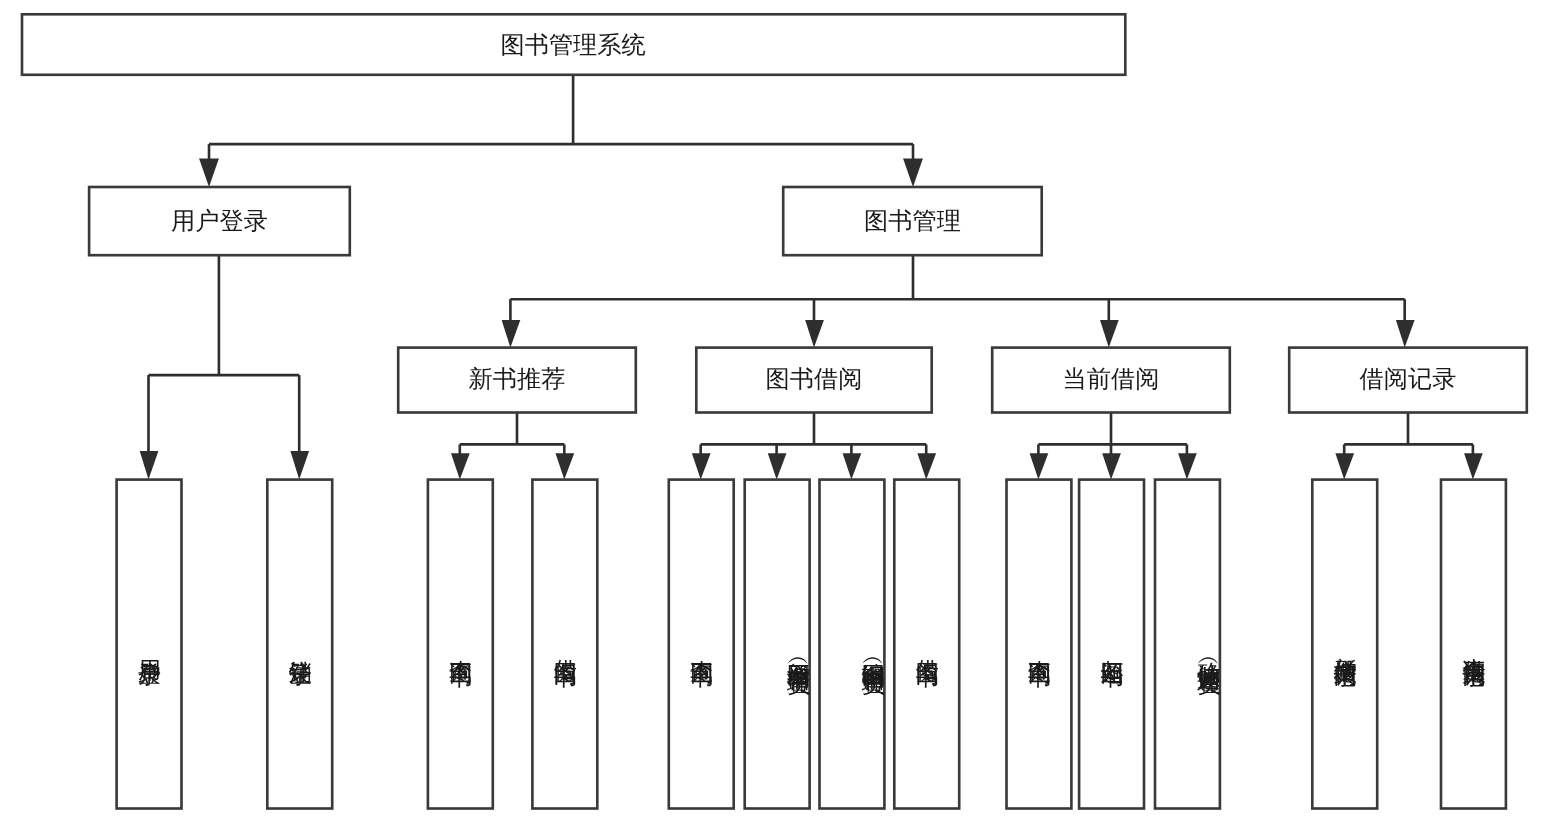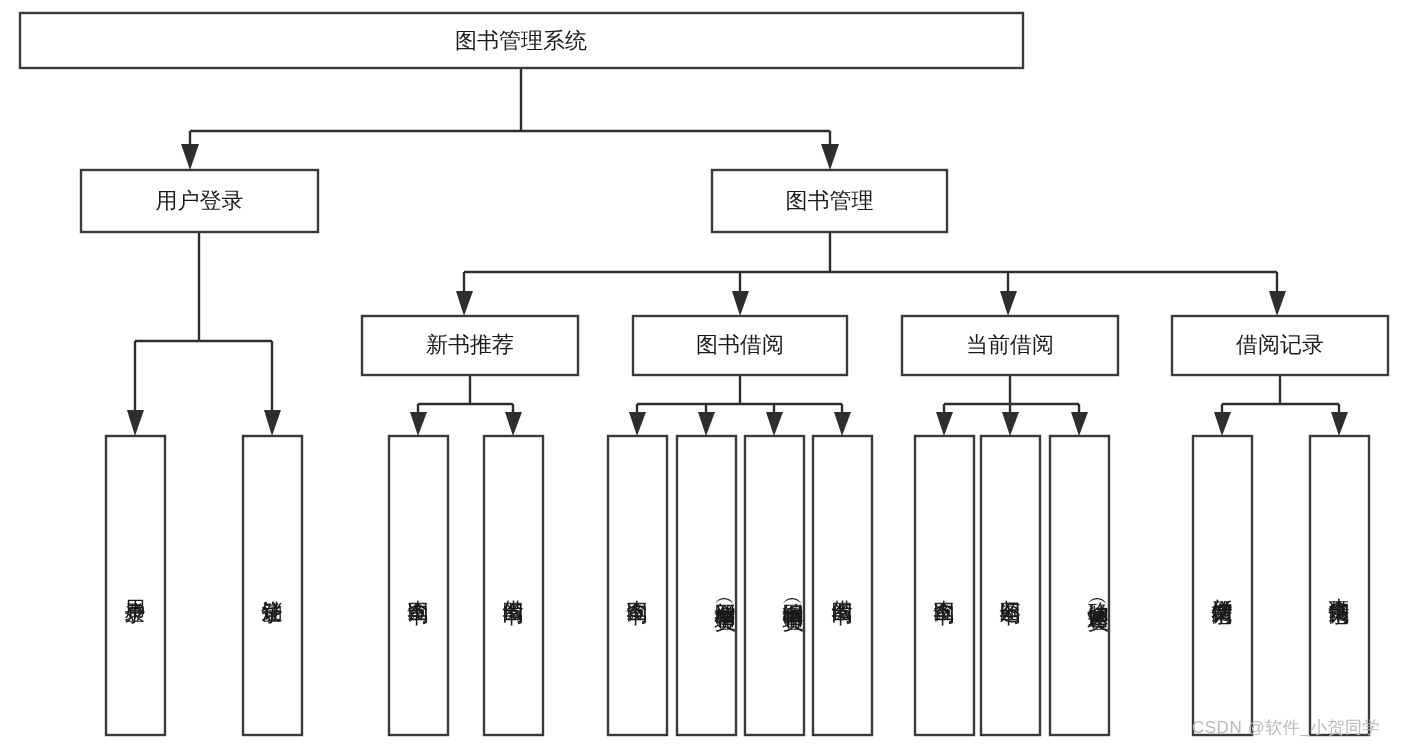--- a/index.html
+++ b/index.html
@@ -220,15 +220,14 @@
     <div class="leaf-text" style="left: 677px; top: 436px; width: 59px; height: 299px; align-items: flex-start; padding-top: 6px;">新增图书（管理员）</div>
     <div class="leaf-text" style="left: 745px; top: 436px; width: 59px; height: 299px; align-items: flex-start; padding-top: 6px;">编辑图书（管理员）</div>
     <div class="leaf-text" style="left: 813px; top: 436px; width: 59px; height: 299px; align-items: center; padding-top: 0px;">借阅图书</div>
     <div class="leaf-text" style="left: 915px; top: 436px; width: 59px; height: 299px; align-items: center; padding-top: 0px;">查询图书</div>
     <div class="leaf-text" style="left: 981px; top: 436px; width: 59px; height: 299px; align-items: center; padding-top: 0px;">归还图书</div>
     <div class="leaf-text" style="left: 1050px; top: 436px; width: 59px; height: 299px; align-items: flex-start; padding-top: 6px;">确认归还（管理员）</div>
     <div class="leaf-text" style="left: 1193px; top: 436px; width: 59px; height: 299px; align-items: center; padding-top: 0px;">新增借阅记录</div>
     <div class="leaf-text" style="left: 1310px; top: 436px; width: 59px; height: 299px; align-items: center; padding-top: 0px;">查询借阅记录</div>
   </div>
 
-  <div class="watermark" style="left:1192px; top:716px;">CSDN @软件_小贺同学</div>
 
 </div>
 
 </body></html>

